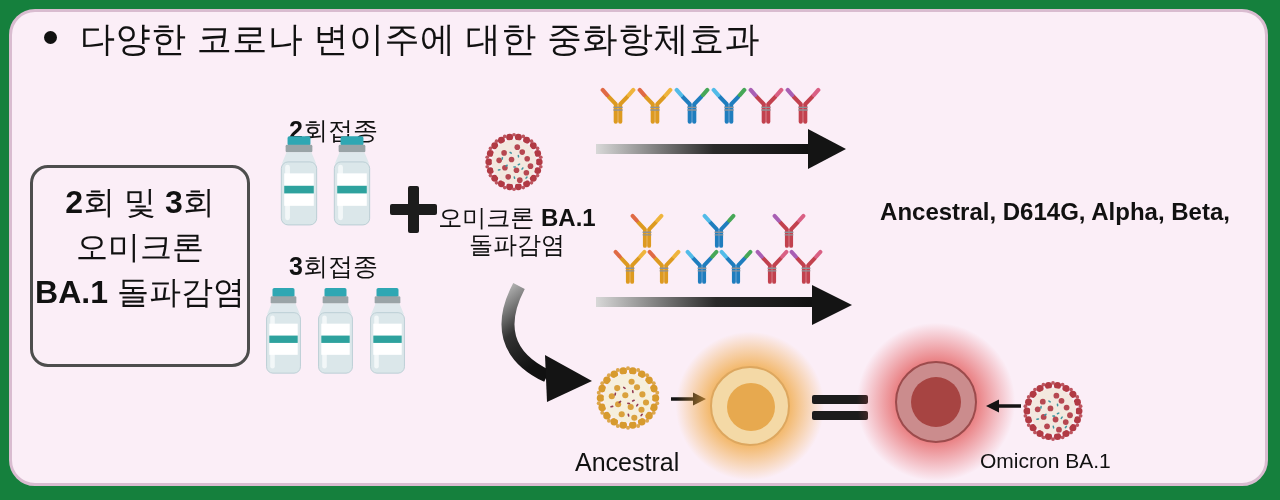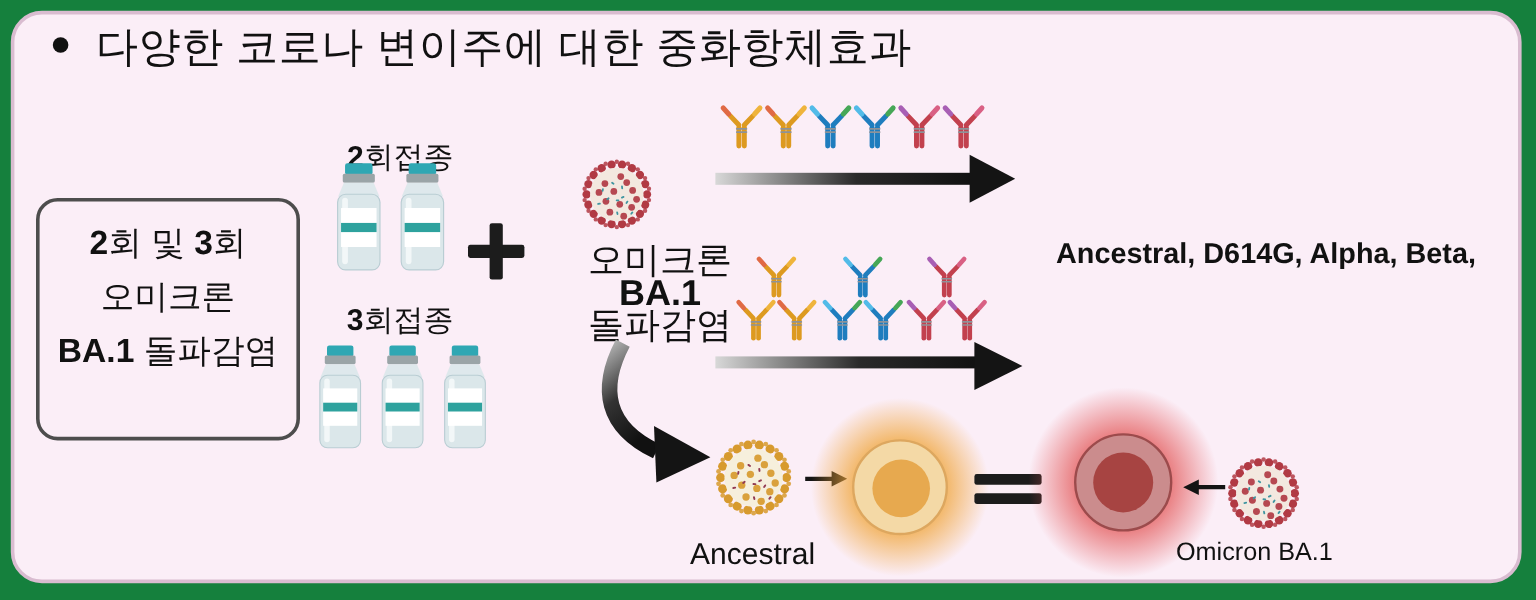--- a/index.html
+++ b/index.html
@@ -4,32 +4,32 @@
 <style>
   html,body{margin:0;padding:0;}
   body{font-family:"Liberation Sans","DejaVu Sans",sans-serif;background:#ffffff;}
   .page{position:relative;width:1280px;height:500px;background:#15803d;overflow:hidden;}
   .panel{position:absolute;left:9px;top:9px;width:1259px;height:477px;background:#fbeef7;
          border:3px solid #d9bcd0;border-radius:26px;box-sizing:border-box;}
   .bullet{position:absolute;left:44px;top:31px;width:13px;height:13px;border-radius:50%;background:#111;}
   .title{position:absolute;left:80px;top:16px;font-size:35px;font-weight:500;color:#111;letter-spacing:.5px;white-space:nowrap;}
   .left-box{position:absolute;left:30px;top:165px;width:220px;height:202px;border:3px solid #4d4d4d;
             border-radius:18px;box-sizing:border-box;text-align:center;padding-top:12px;}
-  .box-line{font-size:28px;line-height:45px;color:#111;white-space:nowrap;}
+  .box-line{font-size:32px;line-height:45px;color:#111;white-space:nowrap;}
   .dose-label{position:absolute;text-align:center;font-size:25px;color:#111;white-space:nowrap;}
   .vials{position:absolute;display:flex;align-items:flex-end;}
   .vials-2{gap:11px;}
   .vials-3{gap:9px;}
   .vial{display:inline-block;}
   .vials-2 .vial{width:42px;height:96px;}
   .vials-3 .vial{width:43px;height:88px;}
   .vial svg,.virus svg,.ab svg{width:100%;height:100%;display:block;}
   .plusbar{position:absolute;background:#1c1c1c;border-radius:2px;}
   .virus{position:absolute;}
-  .bt-label{position:absolute;left:464px;top:204px;width:172px;text-align:center;font-size:30px;
+  .bt-label{position:absolute;left:431px;top:204px;width:172px;text-align:center;font-size:24px;
             line-height:27px;color:#111;}
   .ab-row{position:absolute;display:flex;gap:1px;}
   .ab{display:inline-block;width:36px;height:40px;}
   .clusters{display:block;}
   .clusters .ab{position:absolute;width:34px;height:38px;}
   .arrow-svg{position:absolute;}
   .variants{position:absolute;left:858px;top:193px;width:394px;text-align:center;
             font-size:24px;font-weight:bold;color:#111;line-height:37px;}
   .cell-glow{position:absolute;border-radius:50%;}
   .glow-orange{left:675px;top:331px;width:150px;height:150px;

